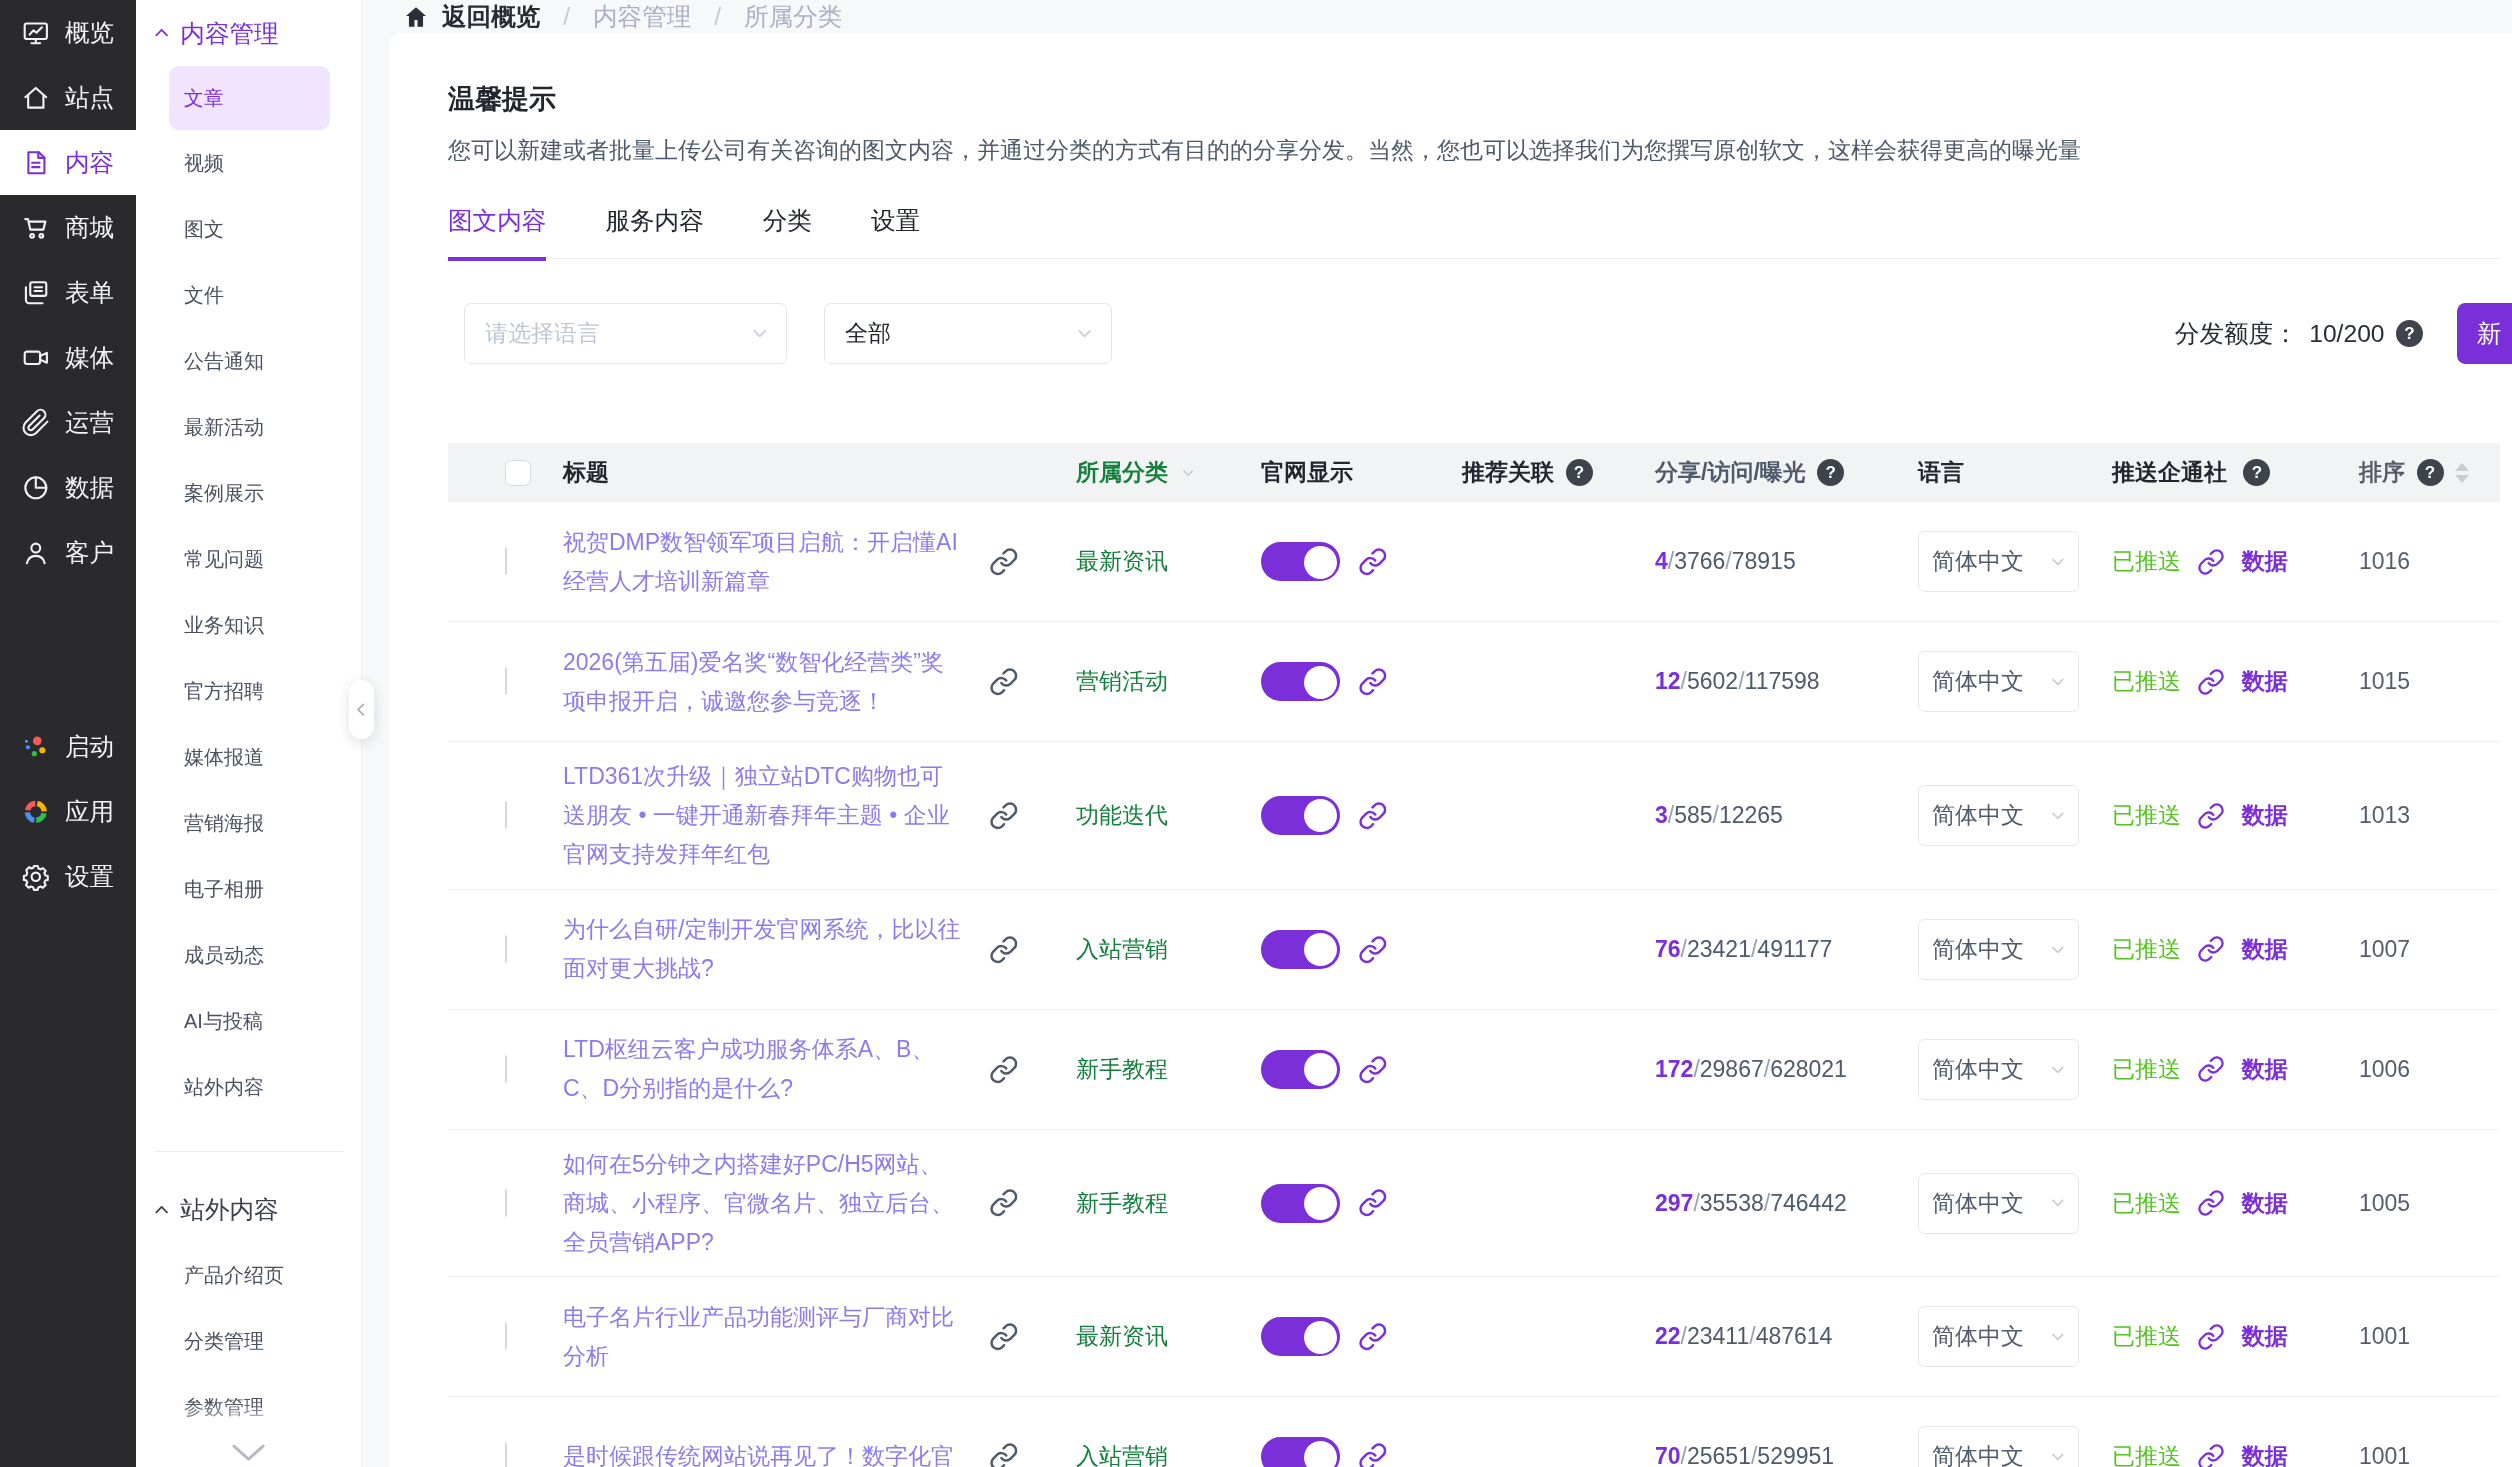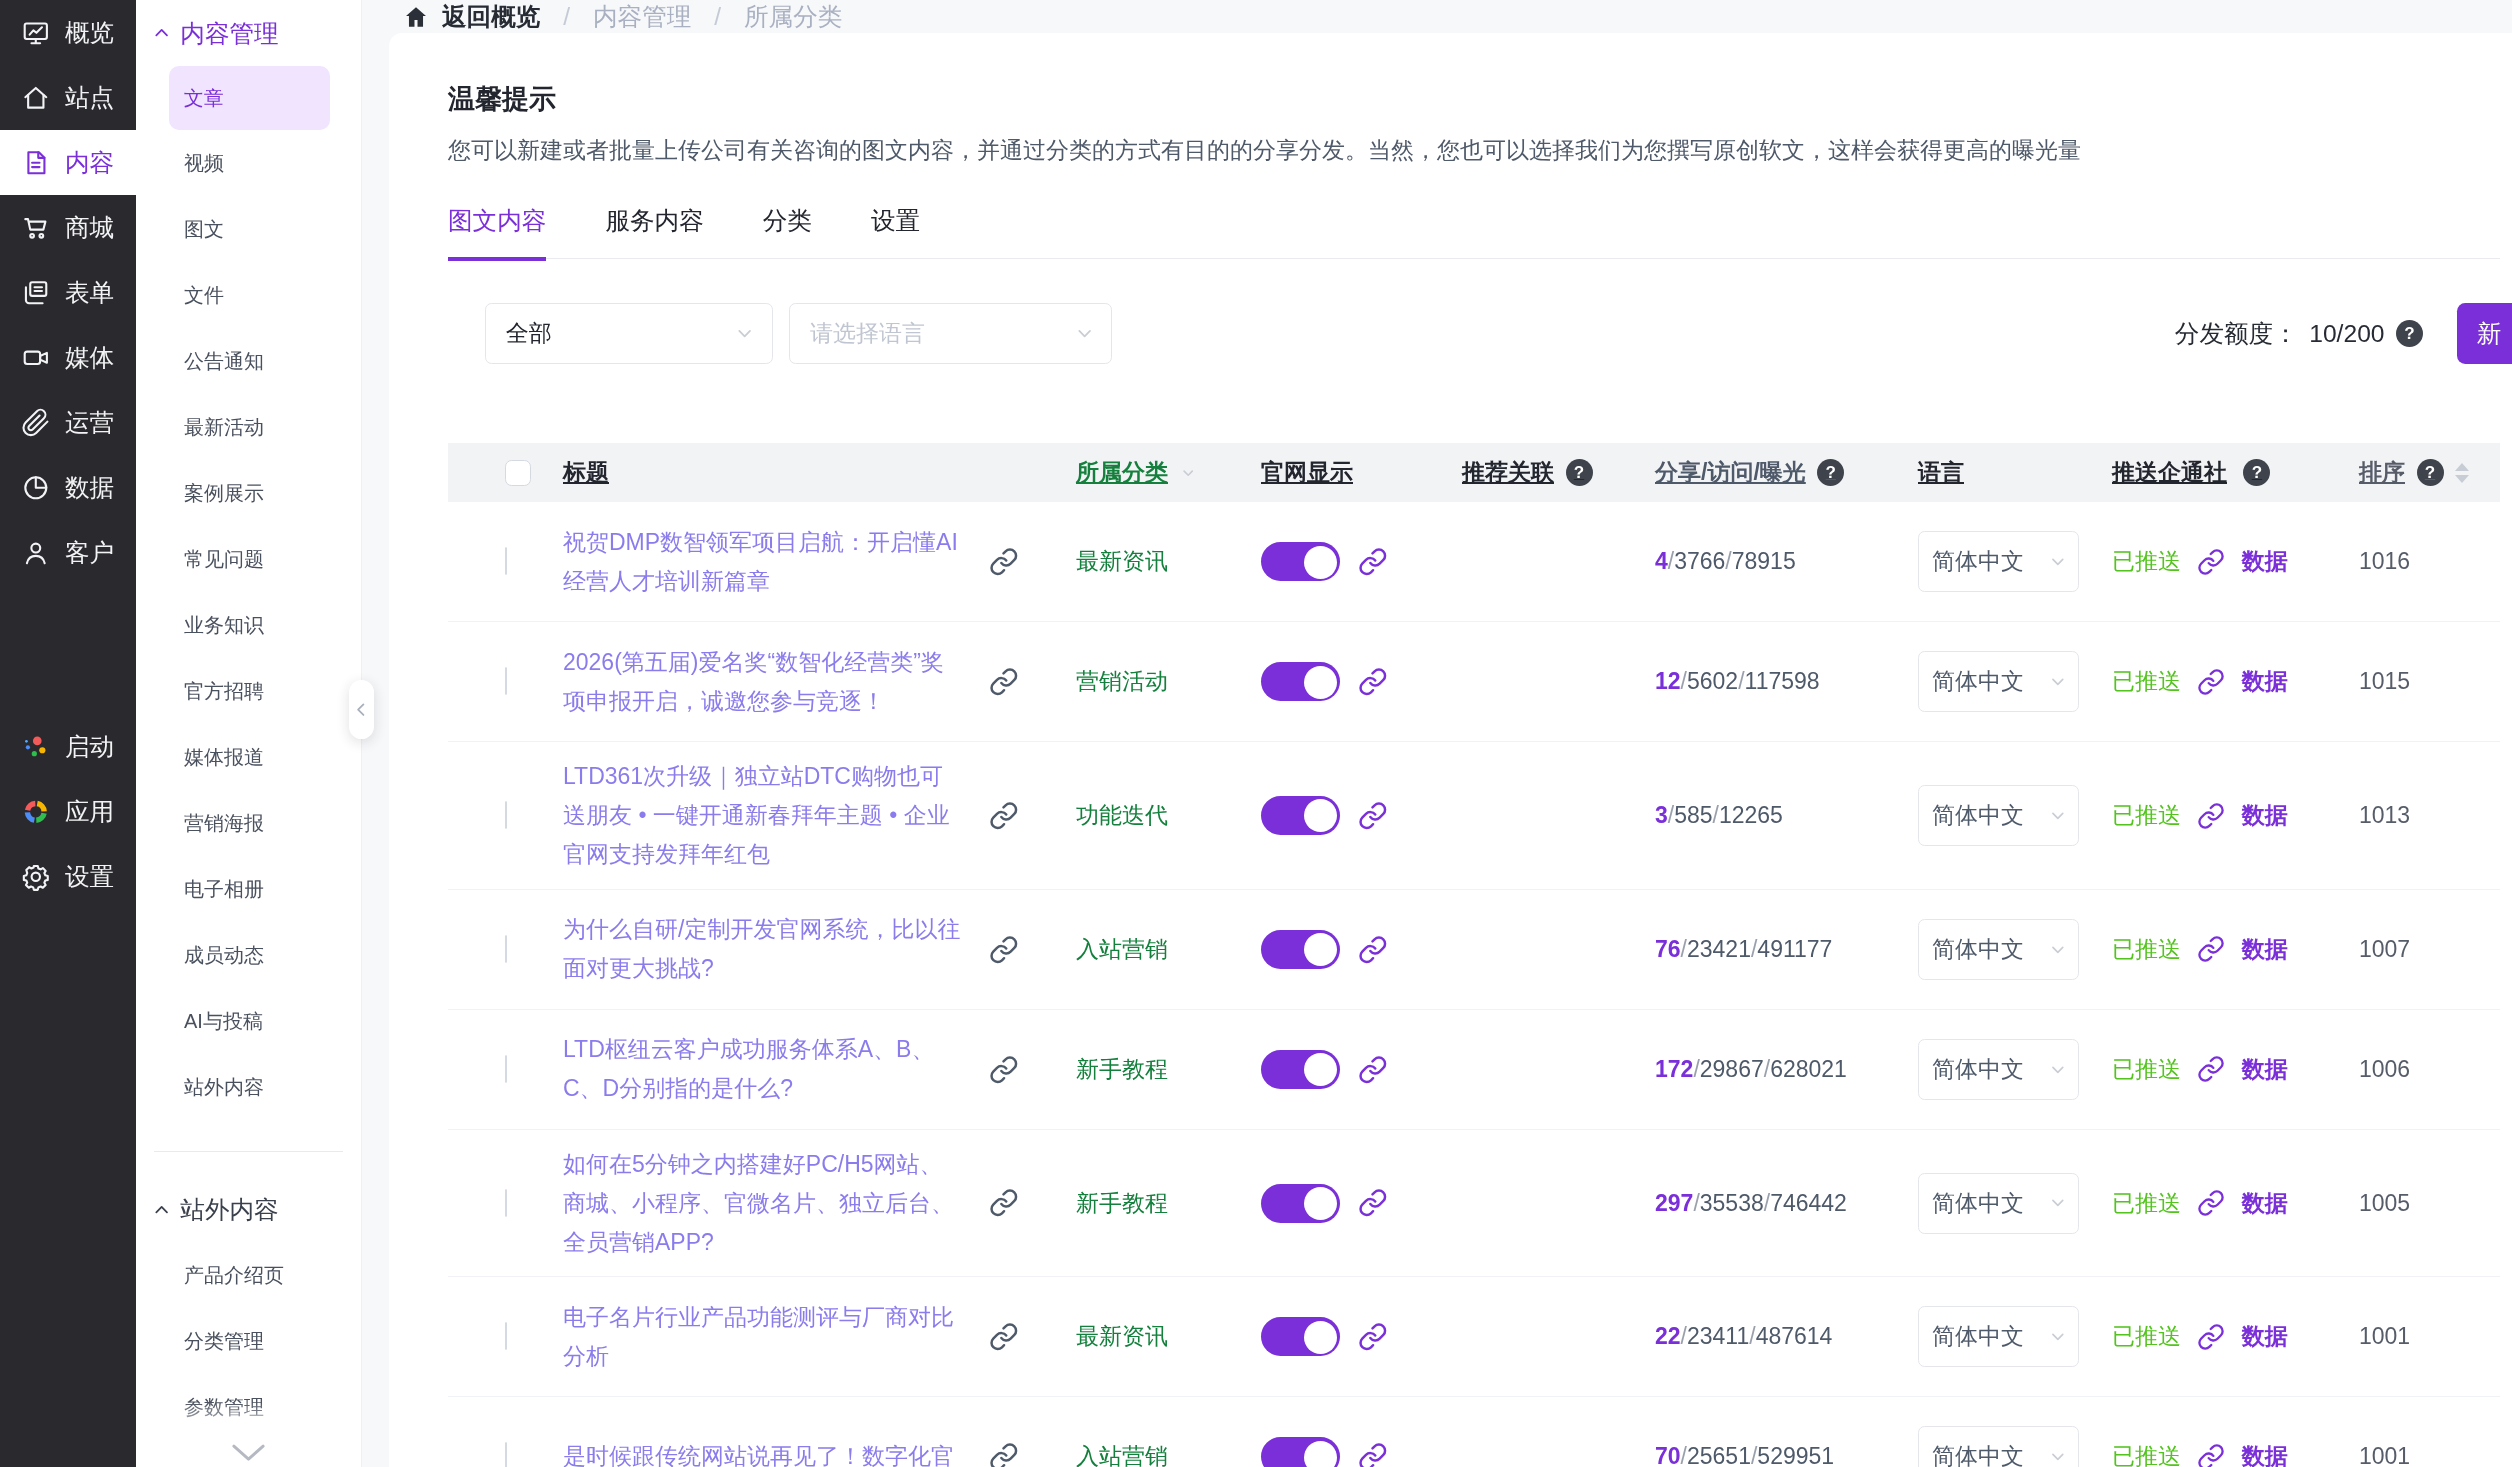--- a/index.html
+++ b/index.html
@@ -62,21 +62,21 @@
   .sel-lang{width:323px;margin-left:16.4px;}
   .sel-cat{width:288px;margin-left:37px;}
   .quota{margin-left:auto;display:flex;align-items:center;gap:11.5px;font-size:24.6px;color:#272B33;}
   .qbadge{width:27px;height:27px;border-radius:50%;background:#3F434C;color:#fff;font-size:17px;font-weight:700;display:inline-flex;align-items:center;justify-content:center;cursor:pointer;}
   .new-btn{margin-left:34px;margin-right:-129px;width:172px;height:61px;border:none;border-radius:8.2px;background:var(--accent);
     color:#fff;font-size:24.6px;font-family:inherit;text-align:left;padding-left:19.7px;cursor:pointer;}
 
   
   .table{margin-top:79px;width:2052px;font-size:23px;}
   .thead{height:59px;background:#F2F3F5;display:grid;grid-template-columns:var(--cols);align-items:center;font-weight:600;color:#23262E;}
-  .th{display:flex;align-items:center;gap:11.5px;text-decoration:underline;}
+  .th{display:flex;align-items:center;gap:11.5px;}
   .row{display:grid;grid-template-columns:var(--cols);align-items:center;min-height:120px;border-bottom:1.6px solid var(--row-border);padding:14.8px 0;}
   .c-check{padding-left:57px;}
   .checkbox{width:26px;height:26px;border:1.6px solid #D5D9E2;border-radius:6.6px;background:#fff;cursor:pointer;}
   .title-link{color:var(--link);line-height:39px;cursor:pointer;display:block;}
   .c-linkicon{display:flex;justify-content:center;color:#4E5969;}
   .c-cat{padding-left:33px;color:#15803d;}
   .c-site{padding-left:33px;display:flex;align-items:center;gap:18px;}
   .c-rec{padding-left:33px;}
   .c-stats{padding-left:33px;color:#4E5969;white-space:nowrap;}
   .c-stats .share{color:var(--accent);font-weight:700;}
@@ -296,30 +296,30 @@
     <p class="desc">您可以新建或者批量上传公司有关咨询的图文内容，并通过分类的方式有目的的分享分发。当然，您也可以选择我们为您撰写原创软文，这样会获得更高的曝光量</p>
 
     <div class="tabs" id="tabs">
         <div class="tab active">图文内容</div>
         <div class="tab">服务内容</div>
         <div class="tab">分类</div>
         <div class="tab">设置</div>
       </div>
 
     <div class="toolbar">
-      <div class="select sel-cat">
-        <span class="val">全部</span>
+      <div class="select sel-lang">
+        <span class="ph">请选择语言</span>
         <span class="icon">
           <svg width="21.3" height="21.3" viewBox="0 0 24 24" fill="none" stroke="#C9CDD4" stroke-width="2" stroke-linecap="round" stroke-linejoin="round">
               <path d="M6 9l6 6 6-6"></path>
             </svg>
         </span>
       </div>
-      <div class="select sel-lang">
-        <span class="ph">请选择语言</span>
+      <div class="select sel-cat">
+        <span class="val">全部</span>
         <span class="icon">
           <svg width="21.3" height="21.3" viewBox="0 0 24 24" fill="none" stroke="#C9CDD4" stroke-width="2" stroke-linecap="round" stroke-linejoin="round">
               <path d="M6 9l6 6 6-6"></path>
             </svg>
         </span>
       </div>
       <div class="quota">
         <span>分发额度：</span>
         <span>10/200</span>
         <span class="qbadge">?</span>

